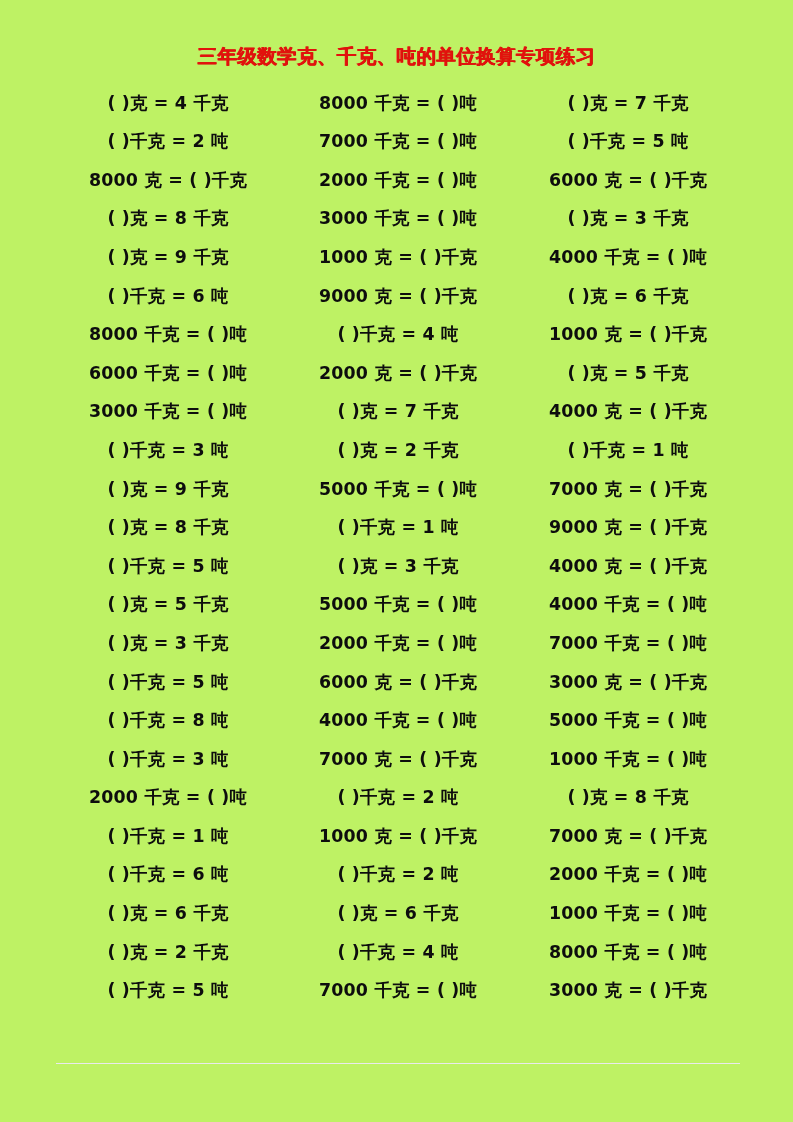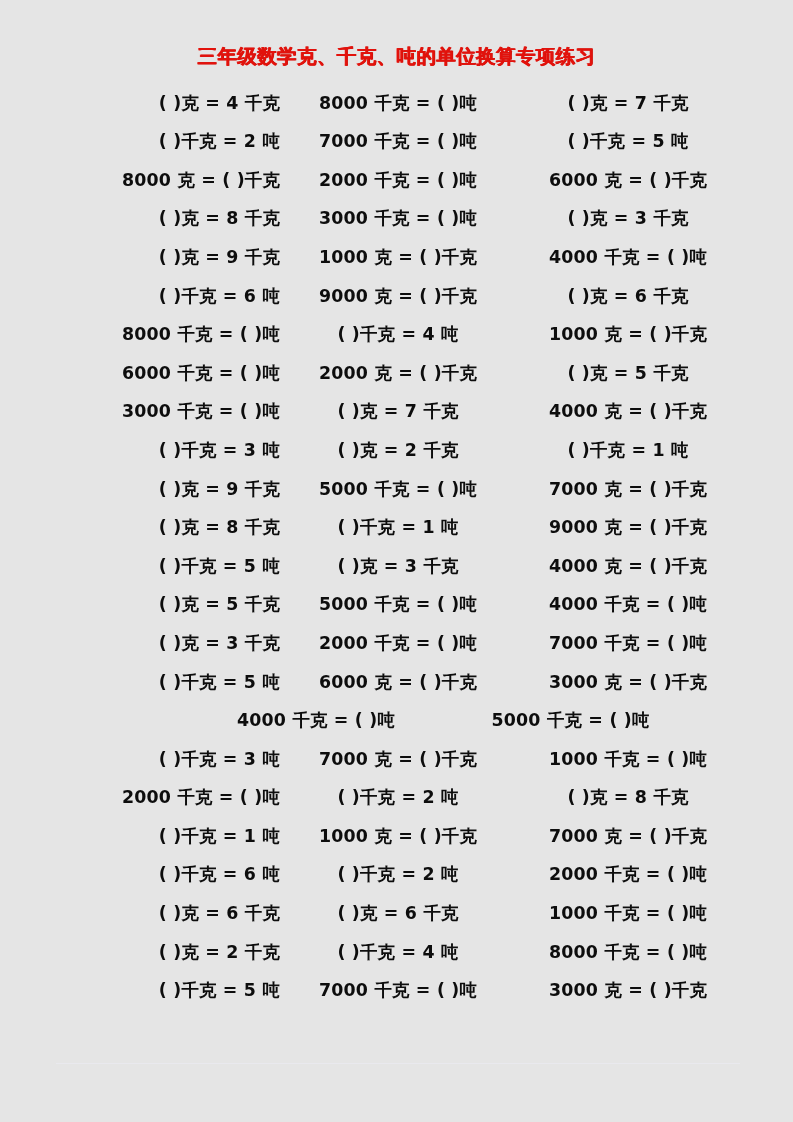--- a/index.html
+++ b/index.html
@@ -49,37 +49,37 @@
     text-align: center;
     font-size: 17.4px;
     font-weight: bold;
     color: #0d0d0d;
     white-space: nowrap;
     font-family: "DejaVu Sans", "Liberation Sans", sans-serif;
     letter-spacing: 0.2px;
     line-height: 1;
   }
   
-  .problem-row > .problem-cell:nth-child(1) { text-align: right; padding-right: 6px; }
+  .problem-row > .problem-cell:nth-child(1) { text-align: center; padding-right: 6px; }
   .problem-row > .problem-cell:nth-child(2) { text-align: center; }
   .problem-row > .problem-cell:nth-child(3) { text-align: center; padding-left: 6px; }
 
   #footer-rule {
     position: absolute;
     top: 1063px;
     left: 56px;
     width: 684px;
     height: 1px;
     background: #e9e9ee;
   }
 </style>
 </head>
 <body>
 
-<div id="page" style="background: #e5e5e5; padding-left: 12px;">
+<div id="page" style="background: #bef264; padding-left: 12px;">
 
   <div id="worksheet-title" style="color: rgb(226, 18, 12);">三年级数学克、千克、吨的单位换算专项练习</div>
 
   <div id="problem-grid">
       <div class="problem-row">
         <div class="problem-cell">(        )克 = 4 千克</div>
         <div class="problem-cell">8000 千克 = (        )吨</div>
         <div class="problem-cell">(        )克 = 7 千克</div>
       </div>
       <div class="problem-row">
@@ -151,20 +151,21 @@
         <div class="problem-cell">(        )克 = 3 千克</div>
         <div class="problem-cell">2000 千克 = (        )吨</div>
         <div class="problem-cell">7000 千克 = (        )吨</div>
       </div>
       <div class="problem-row">
         <div class="problem-cell">(        )千克 = 5 吨</div>
         <div class="problem-cell">6000 克 = (        )千克</div>
         <div class="problem-cell">3000 克 = (        )千克</div>
       </div>
       <div class="problem-row">
+        <div class="problem-cell">(        )千克 = 8 吨</div>
         <div class="problem-cell">4000 千克 = (        )吨</div>
         <div class="problem-cell">5000 千克 = (        )吨</div>
       </div>
       <div class="problem-row">
         <div class="problem-cell">(        )千克 = 3 吨</div>
         <div class="problem-cell">7000 克 = (        )千克</div>
         <div class="problem-cell">1000 千克 = (        )吨</div>
       </div>
       <div class="problem-row">
         <div class="problem-cell">2000 千克 = (        )吨</div>

